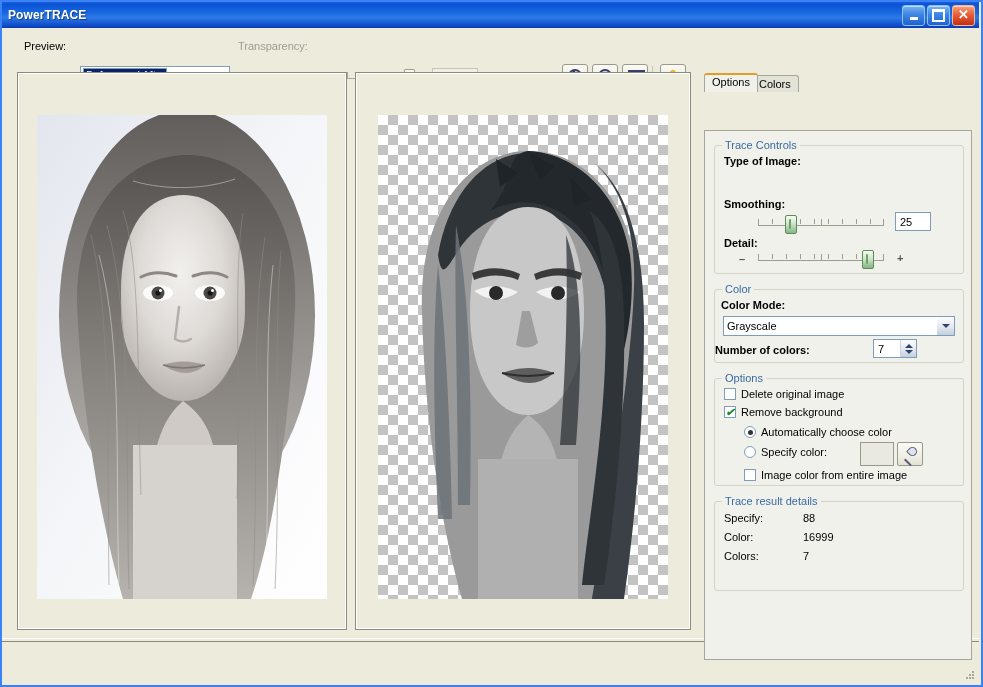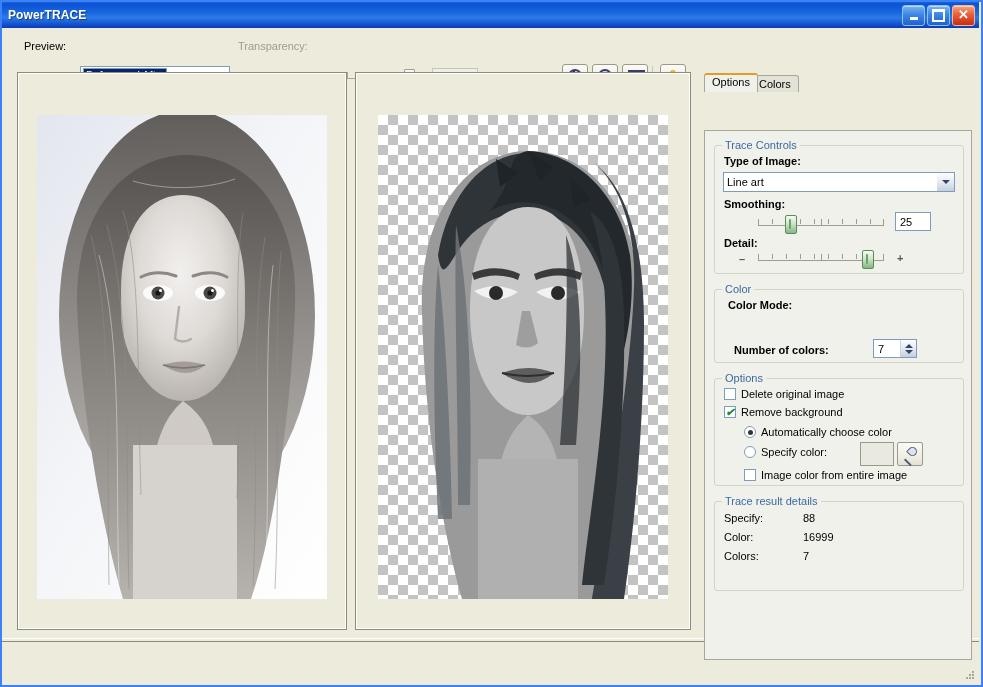--- a/index.html
+++ b/index.html
@@ -343,26 +343,20 @@
   <div id="tab-strip">
     <div class="tab active">Options</div>
     <div class="tab inactive">Colors</div>
   </div>
 
   <div id="tab-panel">
 
     <div class="grp" id="group-trace-controls">
       <span class="grp-title">Trace Controls</span>
       <span class="ctl-label" style="left:9px;top:9px">Type of Image:</span>
-      <div class="sel" style="left:8px;top:26px;width:232px">
-        <span class="txt">Line art</span>
-        <span class="arrow">
-            <i class="chev"></i>
-          </span>
-      </div>
 
       <span class="ctl-label" style="left:9px;top:52px">Smoothing:</span>
       <div class="slider" style="left:43px;top:69px;width:126px">
         <div class="s-track"></div>
         <div class="s-ticks">
           <i style="left:0;height:7px"></i>
             <i style="left:14px;height:5px"></i>
             <i style="left:28px;height:5px"></i>
           <i style="left:42px;height:5px"></i>
             <i style="left:56px;height:5px"></i>
@@ -394,22 +388,28 @@
           <i style="left:112px;height:5px"></i>
             <i style="left:125px;height:7px"></i>
         </div>
         <div class="s-thumb" style="left:104px"></div>
       </div>
       <span class="ctl-label" style="left:182px;top:106px;color:#555">+</span>
     </div>
 
     <div class="grp" id="group-color">
       <span class="grp-title">Color</span>
-      <span class="ctl-label" style="left:13px;top:9px">Color Mode:</span>
-      <span class="ctl-label" style="left:19px;top:54px">Number of colors:</span>
+      <span class="ctl-label" style="left:6px;top:9px">Color Mode:</span>
+      <div class="sel" style="left:8px;top:26px;width:232px">
+        <span class="txt">Grayscale</span>
+        <span class="arrow">
+            <i class="chev"></i>
+          </span>
+      </div>
+      <span class="ctl-label" style="left:0;top:54px">Number of colors:</span>
       <div class="spin" style="left:158px;top:49px;width:44px;height:19px">
         <span class="sv">7</span>
         <span class="sb">
           <i class="up"></i>
             <i class="dn"></i>
         </span>
       </div>
     </div>
 
     <div class="grp" id="group-options">

